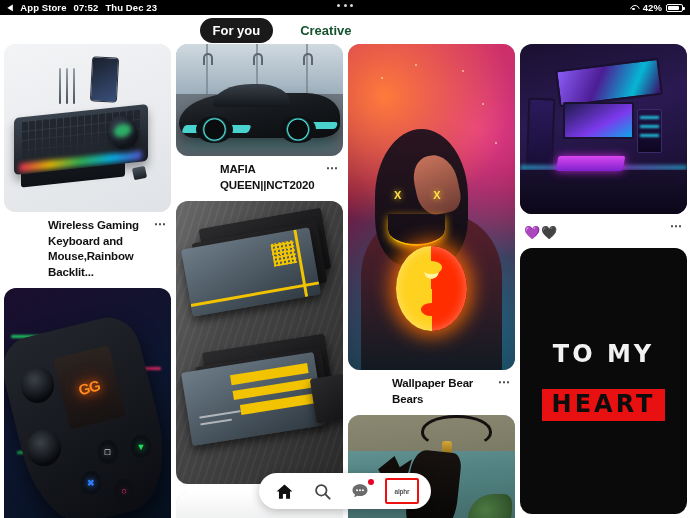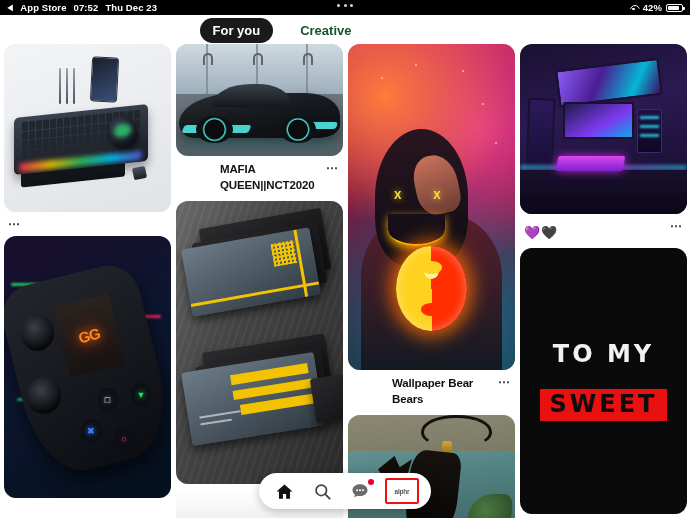--- a/index.html
+++ b/index.html
@@ -424,20 +424,21 @@
                   <i></i>
                   <i></i>
               </div>
               <div class="kb-glow"></div>
             </div>
             <div class="kb-mouse"></div>
             <div class="kb-dongle"></div>
           </div>
         </div>
         <div class="pin-meta">
+          <div class="pin-title">Wireless Gaming Keyboard and Mouse,Rainbow Backlit...</div>
           <div class="dots-btn">⋯</div>
         </div>
       </div>
 
       <div class="pin">
         <div class="pin-img" style="height:262px">
           <div class="art art-pad">
             <div class="pad-neon" style="left:4%;top:18%;width:30%;height:3px;background:#21e06a;"></div>
             <div class="pad-neon" style="left:8%;top:62%;width:26%;height:3px;background:#21e06a;"></div>
             <div class="pad-neon" style="right:6%;top:30%;width:22%;height:3px;background:#ff2d6f;"></div>
@@ -584,21 +585,21 @@
         <div class="pin-meta">
           <div class="emoji-row">💜🖤</div>
           <div class="dots-btn">⋯</div>
         </div>
       </div>
 
       <div class="pin">
         <div class="pin-img" style="height:266px">
           <div class="art art-sweet">
             <div class="sw-line">TO  MY</div>
-            <div class="sw-line sw-red">SWEET</div>
+            <div class="sw-line sw-red">HEART</div>
           </div>
         </div>
       </div>
 
     </div>
 
   </div>
 
   <div class="bottomnav">
 

